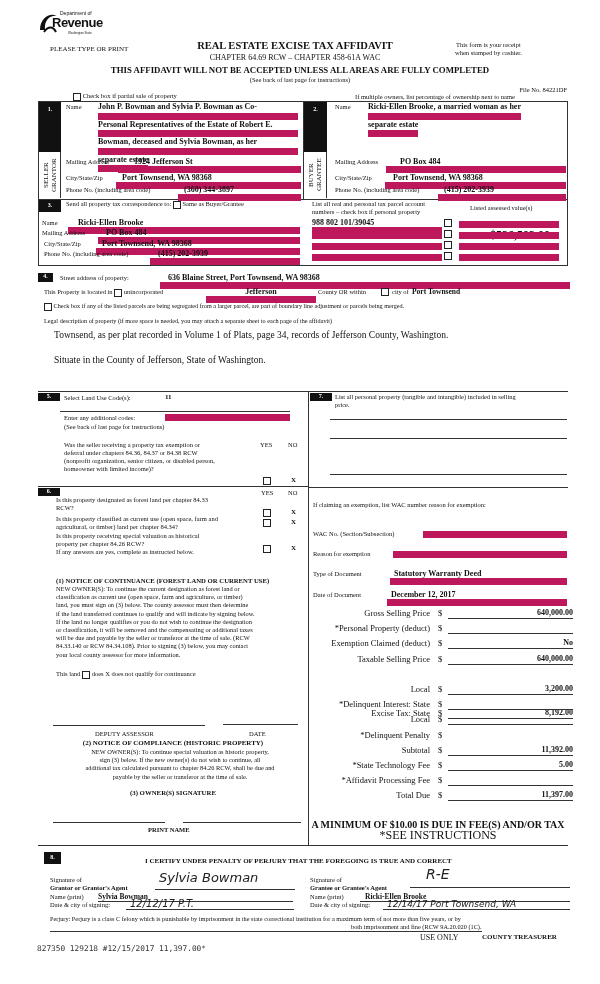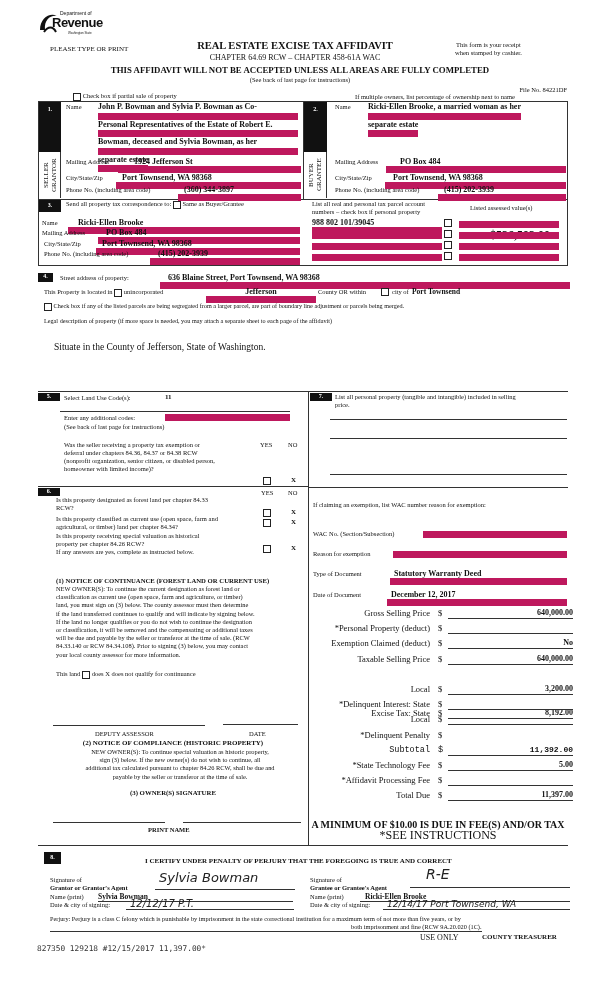--- a/index.html
+++ b/index.html
@@ -130,20 +130,21 @@
   <span class="abs cb" style="left:337px;top:0"></span>
   <span class="abs" style="left:348px;top:0">city of</span>
   <span class="abs b" style="left:368px;top:-1px;font-size:7.5px">Port Townsend</span>
 </div>
 <div class="abs" style="left:44px;top:302px;font-size:6.2px;white-space:nowrap">
   <span class="cb"></span>
   <span>Check box if any of the listed parcels are being segregated from a larger parcel, are part of boundary line adjustment or parcels being merged.</span>
 </div>
 <div class="abs" style="left:44px;top:317px;font-size:6.2px">Legal description of property (if more space is needed, you may attach a separate sheet to each page of the affidavit)</div>
 <div class="abs" style="left:54px;top:329px;font-size:9.5px;line-height:12.5px;width:520px">
+  <div>Townsend, as per plat recorded in Volume 1 of Plats, page 34, records of Jefferson County, Washington.</div>
   <div style="margin-top:12px">Situate in the County of Jefferson, State of Washington.</div>
 </div>
 
 <div class="abs" style="left:38px;top:391px;width:530px;border-top:1px solid #333"></div>
 <div class="abs" style="left:308px;top:391px;height:455px;border-left:1px solid #333"></div>
 <div class="abs" style="left:38px;top:486px;width:270px;border-top:1px solid #333"></div>
 <div class="abs" style="left:308px;top:487px;width:260px;border-top:1px solid #333"></div>
 <div class="abs" style="left:38px;top:845px;width:530px;border-top:1px solid #333"></div>
 
 <div class="abs numbox" style="left:38px;top:393px;width:22px;height:8px">5.</div>
@@ -278,21 +279,21 @@
     <div class="fee-row" style="top: 714.4px;">
       <span class="fee-lbl" style="right: 170px;">Local</span>
       <span class="fee-dol" style="left: 128px;">$</span>
       <span class="fee-val" style="left: 138px;"></span>
     </div>
     <div class="fee-row" style="top: 729.6px;">
       <span class="fee-lbl" style="right: 170px;">*Delinquent Penalty</span>
       <span class="fee-dol" style="left: 128px;">$</span>
       <span class="fee-val" style="left: 138px; border-bottom: none;"></span>
     </div>
-    <div class="fee-row" style="top: 744.8px; font-family: Liberation Mono, monospace;">
+    <div class="fee-row" style="top: 744.8px;">
       <span class="fee-lbl" style="right: 170px;">Subtotal</span>
       <span class="fee-dol" style="left: 128px;">$</span>
       <span class="fee-val" style="left: 138px;">11,392.00</span>
     </div>
     <div class="fee-row" style="top: 760px;">
       <span class="fee-lbl" style="right: 170px;">*State Technology Fee</span>
       <span class="fee-dol" style="left: 128px;">$</span>
       <span class="fee-val" style="left: 138px;">5.00</span>
     </div>
     <div class="fee-row" style="top: 775.2px;">

